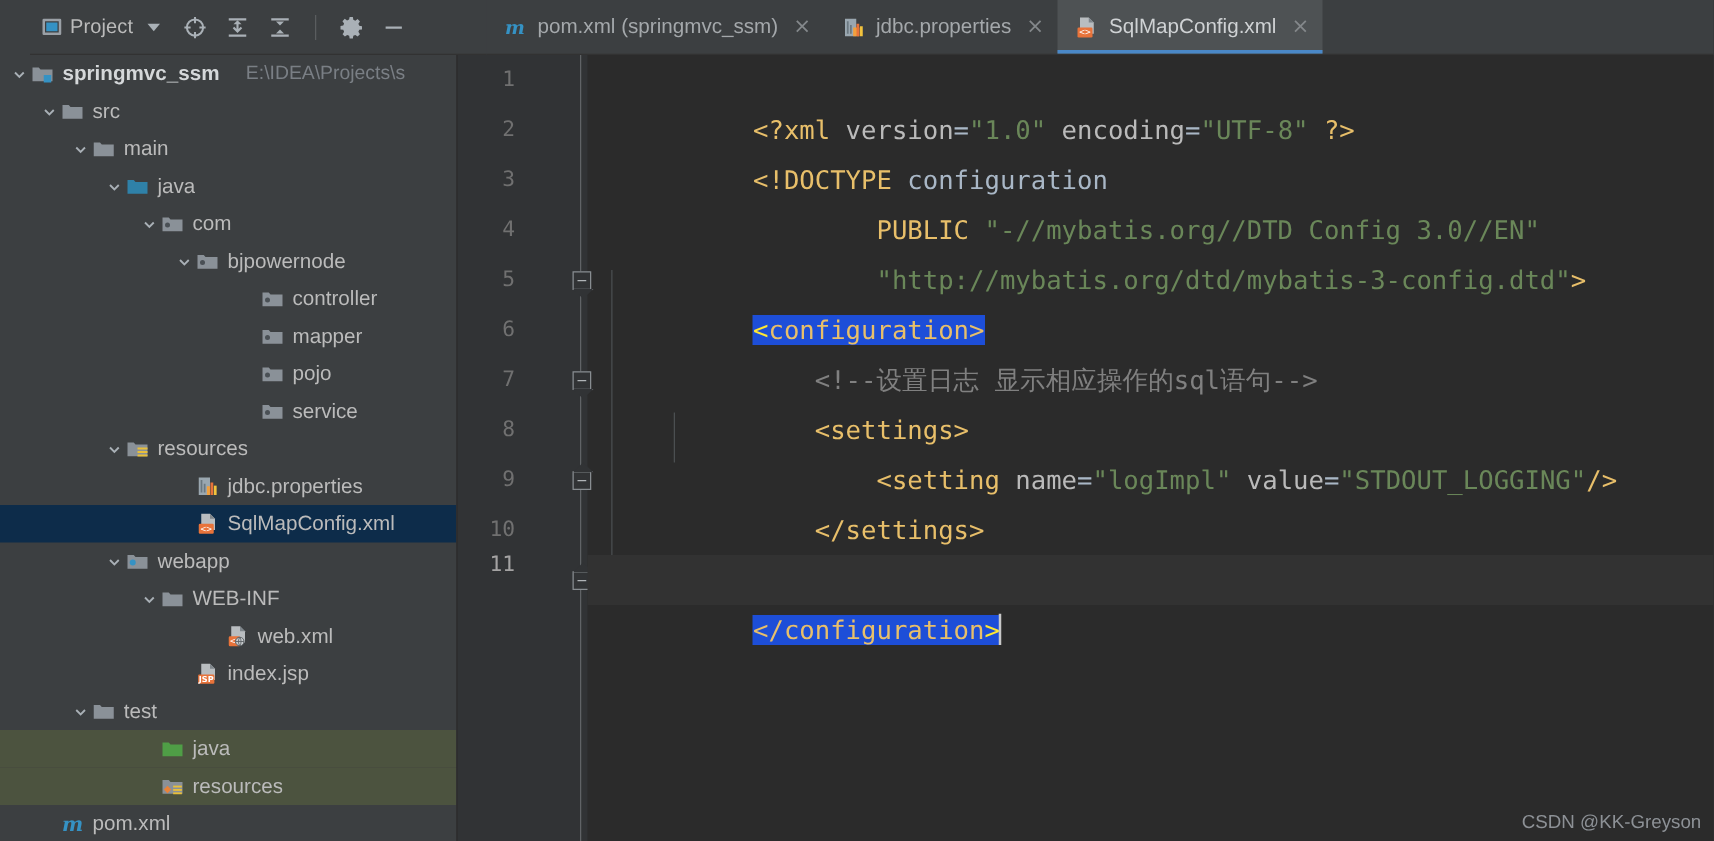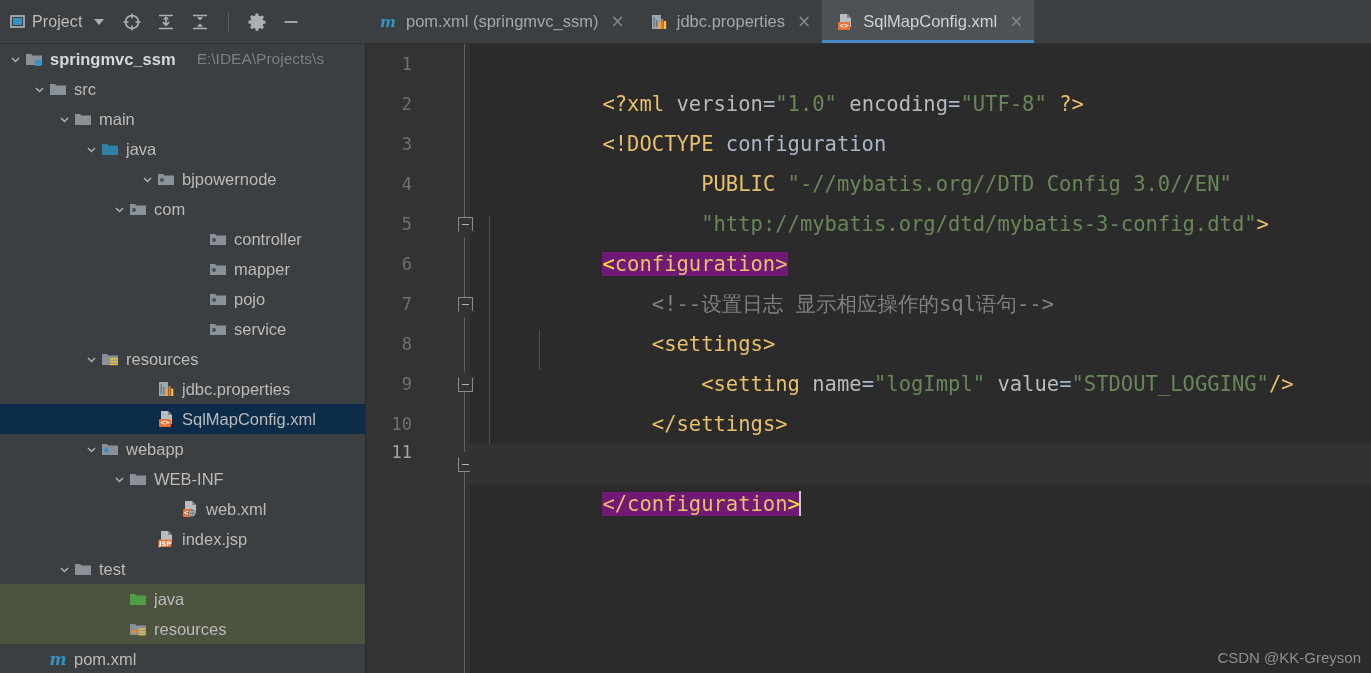--- a/index.html
+++ b/index.html
@@ -11,21 +11,21 @@
     position: relative;
     width: 1371px;
     height: 673px;
     overflow: hidden;
     background: #2b2b2b;
     display: flex;
     flex-direction: column;
   }
 
   
-  .top-row { display: flex; height: 44px; flex: 0 0 44px; background: #3c3f41; }
+  .top-row { display: flex; height: 44px; flex: 0 0 44px; background: #3c3f41; padding-left: 24px; }
 
   .proj-toolbar {
     width: 365px; flex: 0 0 365px;
     display: flex; align-items: center;
     background: #3c3f41;
     border-bottom: 1px solid #323232;
     padding-left: 10px;
     box-sizing: border-box;
   }
   .proj-title-wrap { display: flex; align-items: center; gap: 7px; }
@@ -147,21 +147,21 @@
   .cline.current { background: #323232; }
   .indent-guide {
     position: absolute; width: 1px; background: #4b4f51;
   }
   .tok-tag   { color: #e8bf6a; }
   .tok-attr  { color: #bababa; }
   .tok-str   { color: #6a8759; }
   .tok-dtd   { color: #e8bf6a; }
   .tok-plain { color: #a9b7c6; }
   .tok-cmt   { color: #808080; }
-  .hl-brace  { background: #701a75; }
+  .hl-brace  { background: #1d4ed8; }
   .caret-bar {
     display: inline-block; width: 2px; height: 25px; background: #c8c8c8;
     vertical-align: -5px; margin-left: -1px;
   }
   .yellow-angle { color: #ffe832; }
 
   .bulb {
     position: absolute; width: 17px; height: 22px;
   }
 
@@ -319,48 +319,48 @@
             </svg>
         </span>
         <span class="ticon">
           <svg width="20" height="20" viewBox="0 0 20 20">
               <path d="M2 5h5l1.4 1.6H18V16H2z" fill="#2f81a8"></path>
             </svg>
         </span>
         <span class="tlabel">java</span>
       </div>
 
+      <div class="trow" style="padding-left:110px">
+        <span class="twist">
+          <svg width="13" height="13" viewBox="0 0 13 13">
+              <path d="M3 5l3.5 3.5L10 5" stroke="#a9b0b6" stroke-width="1.5" fill="none"></path>
+            </svg>
+        </span>
+        <span class="ticon">
+          <svg width="20" height="20" viewBox="0 0 20 20">
+              <path d="M2 5h5l1.4 1.6H18V16H2z" fill="#8a9198"></path>
+              <circle cx="6" cy="11" r="2" fill="#4a5055"></circle>
+            </svg>
+        </span>
+        <span class="tlabel">com</span>
+      </div>
+
       <div class="trow" style="padding-left:138px">
         <span class="twist">
           <svg width="13" height="13" viewBox="0 0 13 13">
               <path d="M3 5l3.5 3.5L10 5" stroke="#a9b0b6" stroke-width="1.5" fill="none"></path>
             </svg>
         </span>
         <span class="ticon">
           <svg width="20" height="20" viewBox="0 0 20 20">
               <path d="M2 5h5l1.4 1.6H18V16H2z" fill="#8a9198"></path>
               <circle cx="6" cy="11" r="2" fill="#4a5055"></circle>
             </svg>
         </span>
         <span class="tlabel">bjpowernode</span>
-      </div>
-
-      <div class="trow" style="padding-left:110px">
-        <span class="twist">
-          <svg width="13" height="13" viewBox="0 0 13 13">
-              <path d="M3 5l3.5 3.5L10 5" stroke="#a9b0b6" stroke-width="1.5" fill="none"></path>
-            </svg>
-        </span>
-        <span class="ticon">
-          <svg width="20" height="20" viewBox="0 0 20 20">
-              <path d="M2 5h5l1.4 1.6H18V16H2z" fill="#8a9198"></path>
-              <circle cx="6" cy="11" r="2" fill="#4a5055"></circle>
-            </svg>
-        </span>
-        <span class="tlabel">com</span>
       </div>
 
       <div class="trow" style="padding-left:190px">
         <span class="twist"></span>
         <span class="ticon">
           <svg width="20" height="20" viewBox="0 0 20 20">
               <path d="M2 5h5l1.4 1.6H18V16H2z" fill="#8a9198"></path>
               <circle cx="6" cy="11" r="2" fill="#4a5055"></circle>
             </svg>
         </span>

